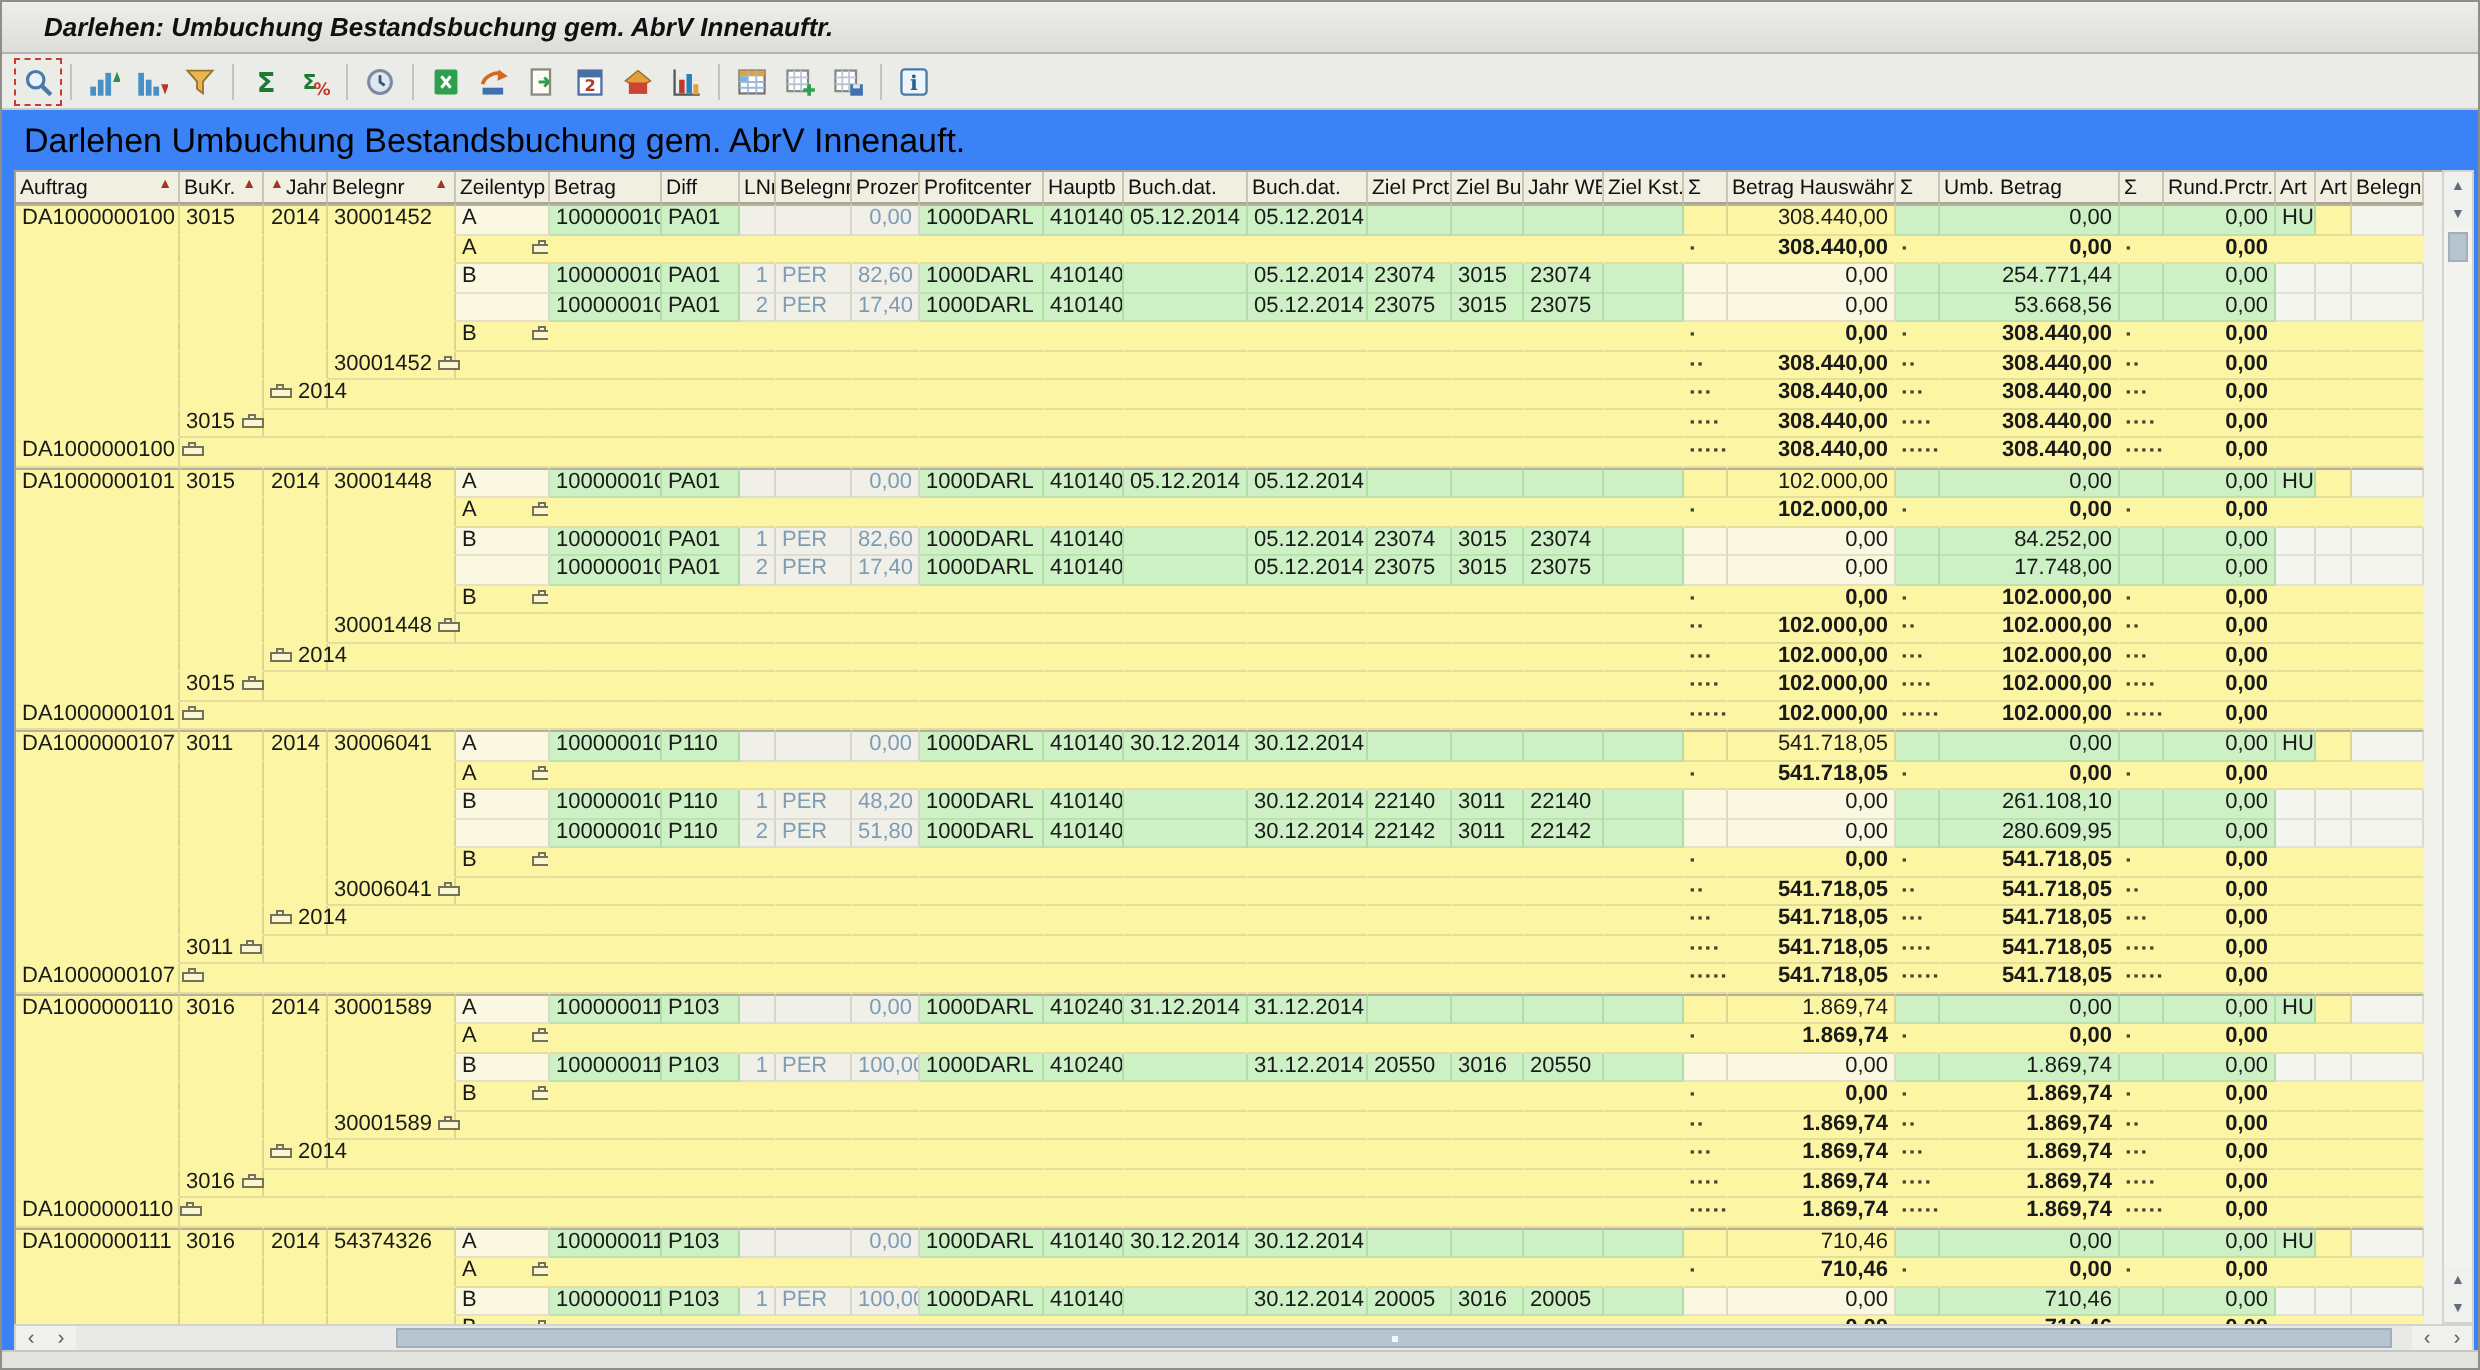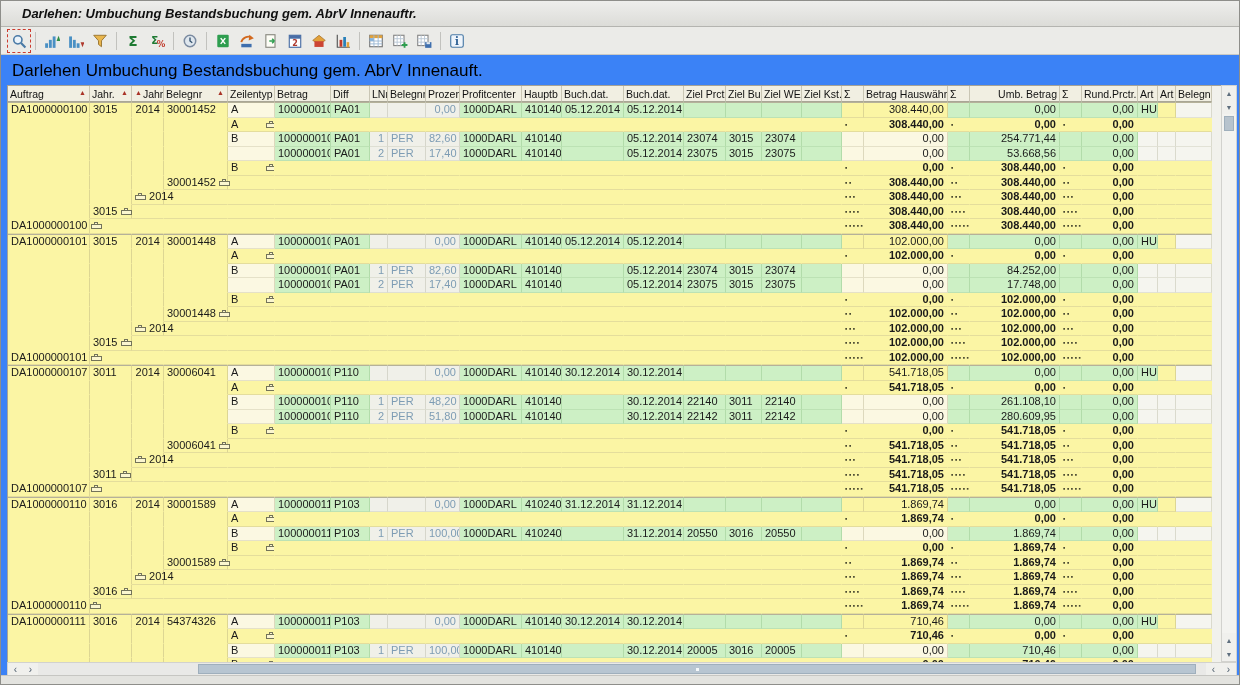--- a/index.html
+++ b/index.html
@@ -219,21 +219,21 @@
             <thead>
               <tr>
                 <th>
                   <span class="hflex">
                     <span>Auftrag</span>
                     <span class="sort">▲</span>
                   </span>
                 </th>
                 <th>
                   <span class="hflex">
-                    <span>Jahr.</span>
+                    <span>BuKr.</span>
                     <span class="sort">▲</span>
                   </span>
                 </th>
                 <th>
                   <span class="hflex">
                     <span class="sort">▲</span>
                     <span>Jahr</span>
                   </span>
                 </th>
                 <th>
@@ -256,29 +256,29 @@
                 <th>Belegnr</th>
                 <th>
                   <span style="display:block;text-align:right">Prozent</span>
                 </th>
                 <th>Profitcenter</th>
                 <th>Hauptb</th>
                 <th>Buch.dat.</th>
                 <th>Buch.dat.</th>
                 <th>Ziel Prctr</th>
                 <th>Ziel BuKr</th>
-                <th>Ziel WE</th>
+                <th>Jahr WE</th>
                 <th>Ziel Kst.S</th>
                 <th>Σ</th>
                 <th>
                   <span style="display:block;text-align:center">Betrag Hauswähr</span>
                 </th>
                 <th>Σ</th>
                 <th>
-                  <span style="display:block;text-align:right">Umb. Betrag</span>
+                  <span style="display:block;">Umb. Betrag</span>
                 </th>
                 <th>Σ</th>
                 <th>
                   <span style="display:block;text-align:right">Rund.Prctr.</span>
                 </th>
                 <th>Art</th>
                 <th>Art</th>
                 <th>Belegnr</th>
               </tr>
             </thead>

